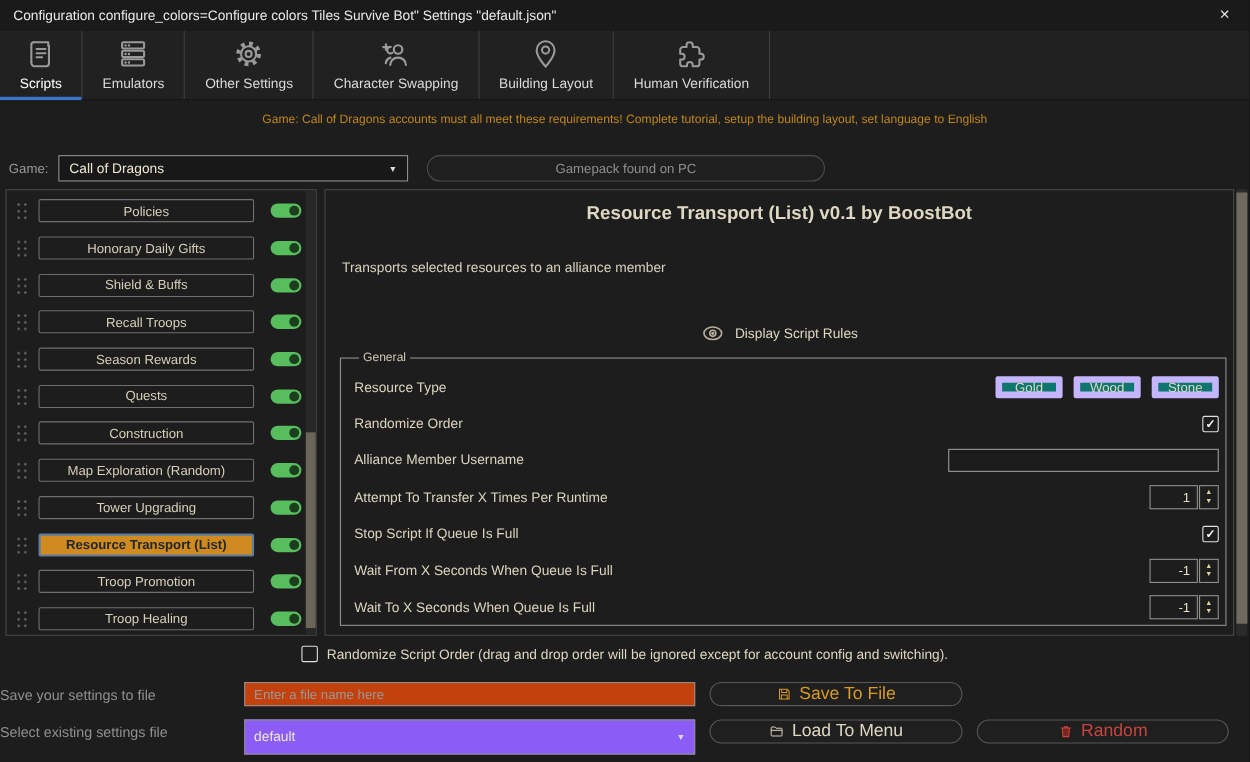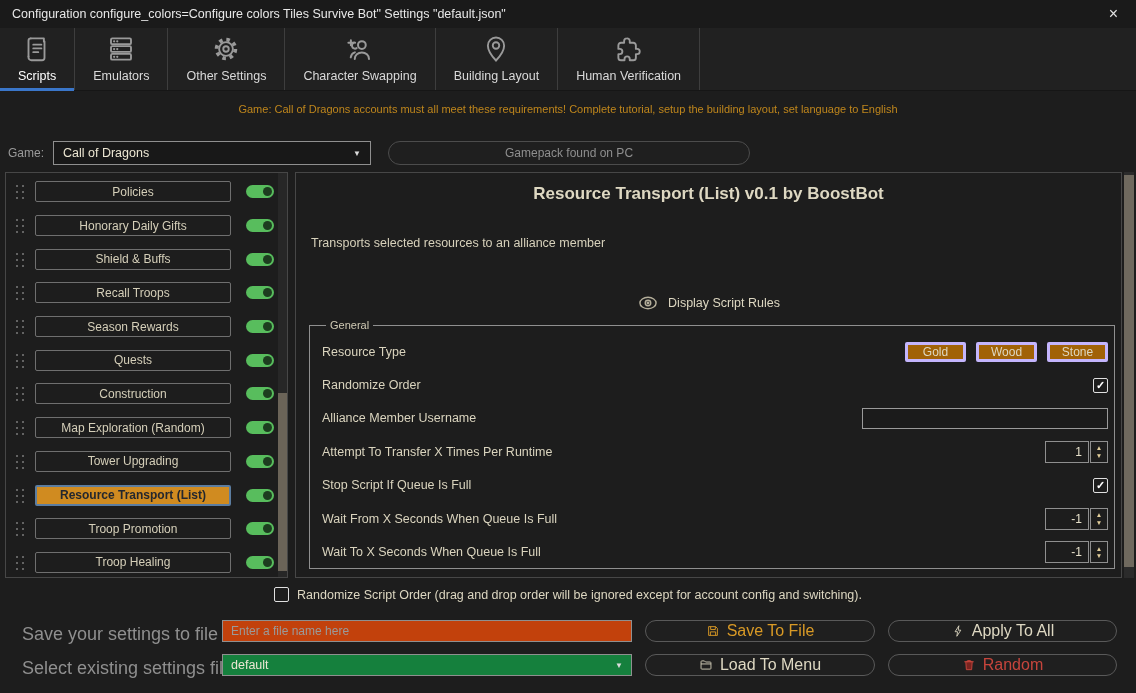--- a/index.html
+++ b/index.html
@@ -45,41 +45,41 @@
   .main-title{position:absolute;top:11px;left:0;right:0;text-align:center;font-size:17px;font-weight:600;color:#ded8c2;}
   .main-desc{position:absolute;top:63px;left:15px;font-size:12.5px;color:#d7d1bb;}
   .display-rules{position:absolute;top:119px;left:0;right:0;display:flex;align-items:center;justify-content:center;gap:9px;}
   .display-rules svg{width:22px;height:22px;}
   .display-rules-label{font-size:12.5px;color:#ddd7c1;}
   fieldset.general{position:absolute;left:13px;top:146px;width:806px;height:250px;margin:0;border:1px solid #8f8f8f;padding:4px 6px 0 12px;box-sizing:border-box;}
   fieldset.general legend{font-size:11px;color:#cfc9b4;padding:0 4px;margin-left:4px;}
   .setting-row{height:33.4px;display:flex;align-items:center;}
   .setting-label{font-size:12.5px;color:#dad4be;}
   .setting-control{margin-left:auto;display:flex;align-items:center;}
-  .res-btn{width:61px;height:20px;margin-left:10px;border:3px solid #c4b5fd;border-radius:2px;background:#a16207;color:#ded8c2;font-size:12px;font-family:inherit;display:flex;align-items:center;justify-content:center;box-sizing:border-box;padding:0;}
+  .res-btn{width:61px;height:20px;margin-left:10px;border:6px solid #c4b5fd;border-radius:2px;background:#0f766e;color:#ded8c2;font-size:12px;font-family:inherit;display:flex;align-items:center;justify-content:center;box-sizing:border-box;padding:0;}
   .checkbox{width:15px;height:15px;border:1.5px solid #e0e0e0;border-radius:2px;display:flex;align-items:center;justify-content:center;font-size:11px;font-weight:bold;color:#ffffff;box-sizing:border-box;background:transparent;}
   .text-input{width:246px;height:21px;background:#1b1b1b;border:1px solid #9a9a9a;color:#e6e0ca;font-size:12px;padding:0 6px;box-sizing:border-box;font-family:inherit;}
   .spinner{display:flex;}
   .spin-value{width:44px;height:22px;border:1px solid #8f8f8f;display:flex;align-items:center;justify-content:flex-end;padding-right:6px;font-size:12px;color:#e6e0ca;box-sizing:border-box;}
   .spin-arrows{width:18px;height:22px;margin-left:1px;border:1px solid #8f8f8f;display:flex;flex-direction:column;align-items:center;justify-content:center;box-sizing:border-box;}
   .spin-arrows span{font-size:6.5px;line-height:7.5px;color:#e3cf9b;}
 
   
   .main-scrollbar{position:absolute;left:1124px;top:172px;width:10px;height:406px;background:#2b2b2b;}
   .main-scroll-thumb{position:absolute;left:0;width:10px;top:3px;height:392px;background:#6f695e;}
 
   
   .randomize-row{position:absolute;top:587px;left:0;right:0;display:flex;align-items:center;justify-content:center;gap:8px;}
   .randomize-label{font-size:12.5px;color:#ddd7c1;}
-  .footer-label{position:absolute;left:22px;font-size:18px;color:#8f8f8f;}
+  .footer-label{position:absolute;left:0;font-size:13px;color:#8f8f8f;}
   .fl-1{top:624px;}
   .fl-2{top:658px;}
   .file-input{position:absolute;left:222px;top:620px;width:410px;height:22px;background:#c2410c;border:1px solid #8f8f8f;color:#e6e0ca;font-size:12px;padding:0 8px;box-sizing:border-box;font-family:inherit;}
   .file-input::placeholder{color:#9a9a9a;}
-  .settings-select{position:absolute;left:222px;top:654px;width:410px;height:22px;background:#15803d;border:1px solid #8f8f8f;display:flex;align-items:center;padding:0 8px;box-sizing:border-box;gap:26px;}
+  .settings-select{position:absolute;left:222px;top:654px;width:410px;height:32px;background:#8b5cf6;border:1px solid #8f8f8f;display:flex;align-items:center;padding:0 8px;box-sizing:border-box;gap:26px;}
   .pill-btn{position:absolute;height:22px;border-radius:11px;border:1px solid #595959;background:#1f1f1f;display:flex;align-items:center;justify-content:center;gap:7px;font-size:16px;box-sizing:border-box;font-family:inherit;padding:0;}
   .pill-btn svg{width:14px;height:14px;}
   .btn-save{left:645px;top:620px;width:230px;color:#d99a26;}
   .btn-apply{left:888px;top:620px;width:229px;color:#ded8c2;}
   .btn-load{left:645px;top:654px;width:230px;color:#ded8c2;}
   .btn-delete{left:888px;top:654px;width:229px;color:#c6453c;}
 </style>
 </head>
 <body>
 
@@ -354,28 +354,20 @@
   <input class="file-input" placeholder="Enter a file name here" style="">
   <button class="pill-btn btn-save">
     <span style="display: inline-flex; align-items: center;">
         <svg viewBox="0 0 24 24" fill="none" stroke="#d99a26" stroke-width="1.6">
           <path d="M4.5 4.5h12l3 3v12h-15z"></path>
           <path d="M8 4.5v5h8v-5"></path>
           <path d="M7.5 19.5v-6h9v6"></path>
         </svg>
       </span>
     <span>Save To File</span>
-  </button>
-  <button class="pill-btn btn-apply">
-    <span style="display: inline-flex; align-items: center;">
-        <svg viewBox="0 0 24 24" fill="none" stroke="#ded8c2" stroke-width="1.5" stroke-linejoin="round">
-          <path d="M13.5 3 7 13.2h4.2L10 21l6.8-10.4h-4.4z"></path>
-        </svg>
-      </span>
-    <span>Apply To All</span>
   </button>
 
   <span class="footer-label fl-2">Select existing settings file</span>
   <div class="settings-select">
     <span class="sel-text">default</span>
     <span class="sel-arrow">▼</span>
   </div>
   <button class="pill-btn btn-load">
     <span style="display: inline-flex; align-items: center;">
         <svg viewBox="0 0 24 24" fill="none" stroke="#ded8c2" stroke-width="1.5" stroke-linejoin="round">

